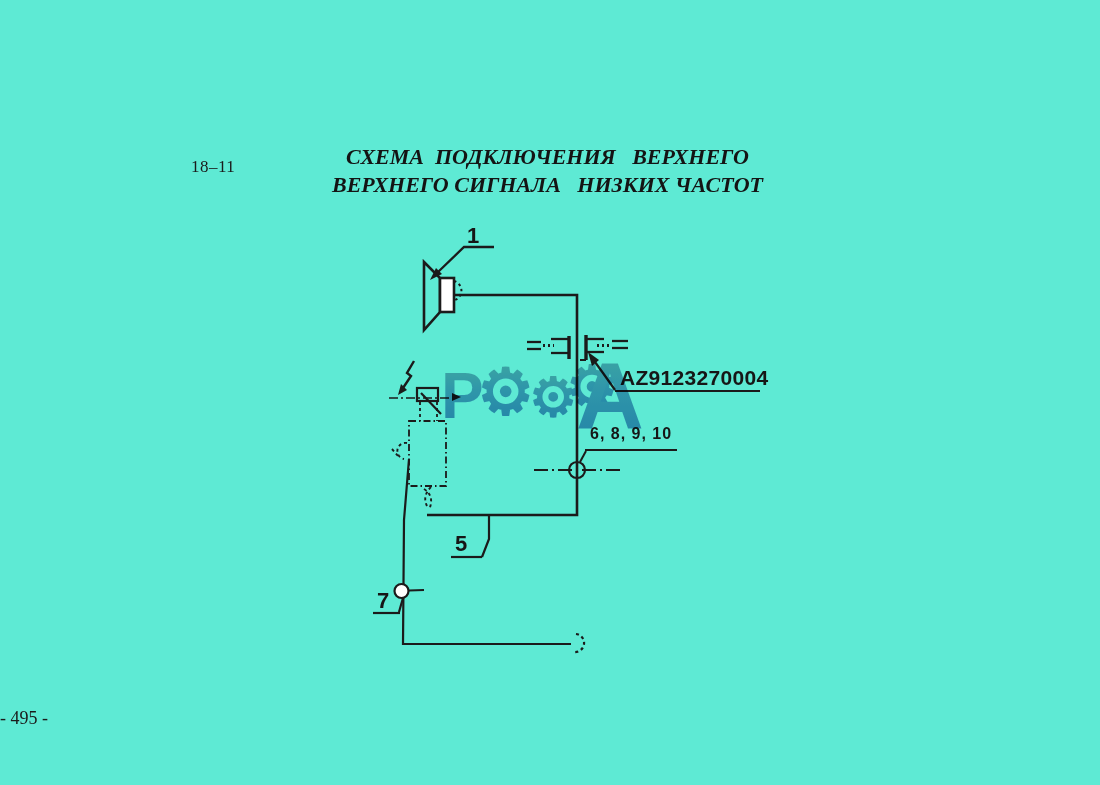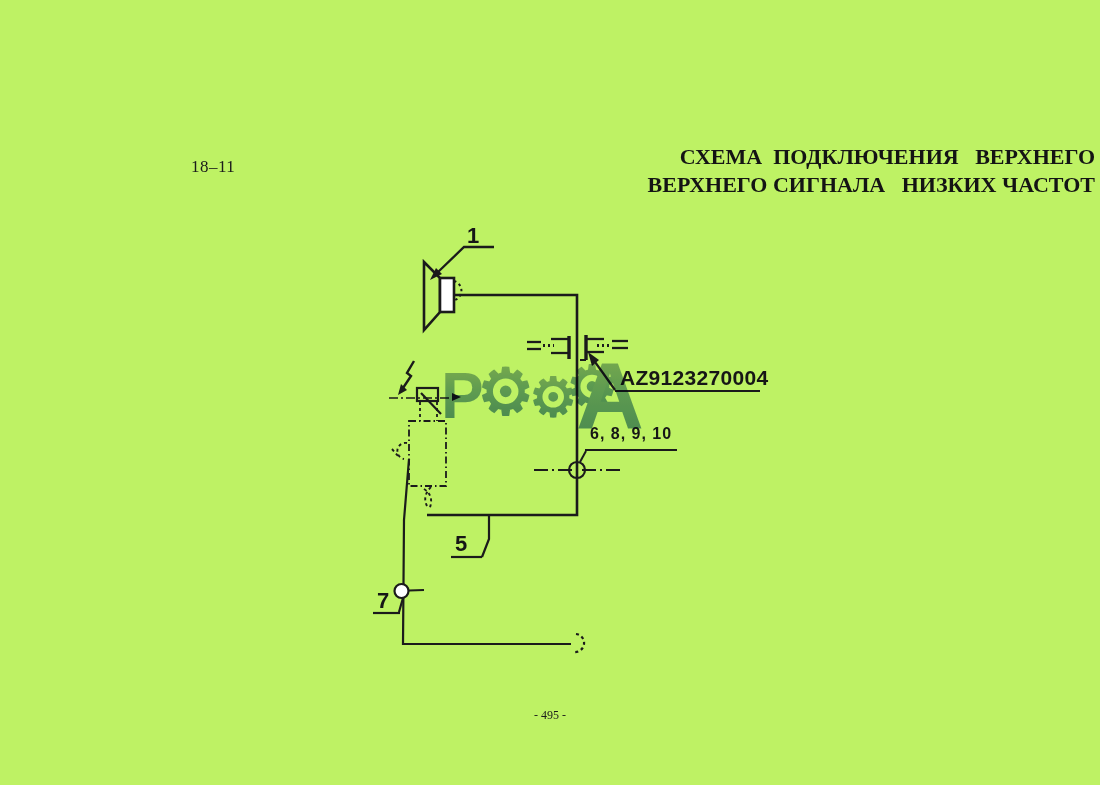--- a/index.html
+++ b/index.html
@@ -1,40 +1,40 @@
 <!DOCTYPE html>
 <html><head>
 <meta charset="utf-8">
 <style>
   html,body{margin:0;padding:0;background:#fff;}
   .page{
-    position:relative;width:1100px;height:785px;background:#bef264;
+    position:relative;width:1100px;height:785px;background:#5eead4;
     font-family:"Liberation Serif",serif;color:#1b1b1b;overflow:hidden;
   }
   .corner-label{
     position:absolute;left:191px;top:157px;
     font-size:17px;letter-spacing:.5px;color:#1b1b1b;
   }
   .title{
-    position:absolute;left:0;top:143px;width:1095px;text-align:right;
-    font-size:22px;line-height:28px;font-weight:bold;white-space:pre;color:#141414;
+    position:absolute;left:0;top:143px;width:1095px;text-align:center;
+    font-size:22px;line-height:28px;font-weight:bold;white-space:pre;color:#141414;font-style:italic;
   }
   .diagram-svg{position:absolute;left:0;top:0;}
   .callout{
     position:absolute;font-family:"Liberation Sans",sans-serif;font-weight:bold;color:#161616;
     white-space:pre;
   }
   .c1{left:467px;top:223px;font-size:22px;}
   .c5{left:455px;top:531px;font-size:22px;}
   .c7{left:377px;top:588px;font-size:22px;}
   .c6{left:590px;top:425px;font-size:16px;letter-spacing:1px;}
   .partnum{left:620px;top:366px;font-size:21px;letter-spacing:.3px;text-align:right;}
   .page-number{
-    position:absolute;left:0;top:708px;width:1084px;text-align:center;
-    font-size:12px;color:#1b1b1b;margin-left:8px;
+    position:absolute;left:0;top:708px;width:1084px;
+    font-size:18px;color:#1b1b1b;
   }
   .watermark{
     position:absolute;left:0;top:0;width:1100px;height:785px;pointer-events:none;
     mix-blend-mode:multiply;opacity:.88;
     font-family:"Liberation Sans",sans-serif;font-weight:bold;color:#6090c4;
   }
   .watermark span{position:absolute;line-height:1;display:block;}
   .wm-p{left:441px;top:364px;font-size:64px;}
   .wm-g1{left:477px;top:360px;font-size:64px;}
   .wm-g2{left:529px;top:370px;font-size:54px;}

